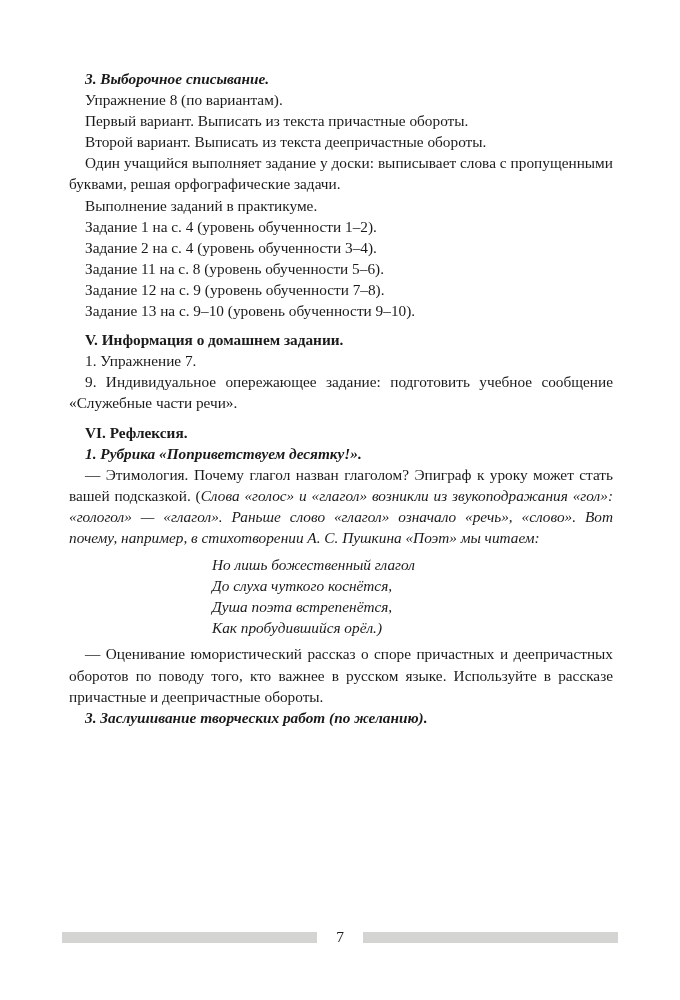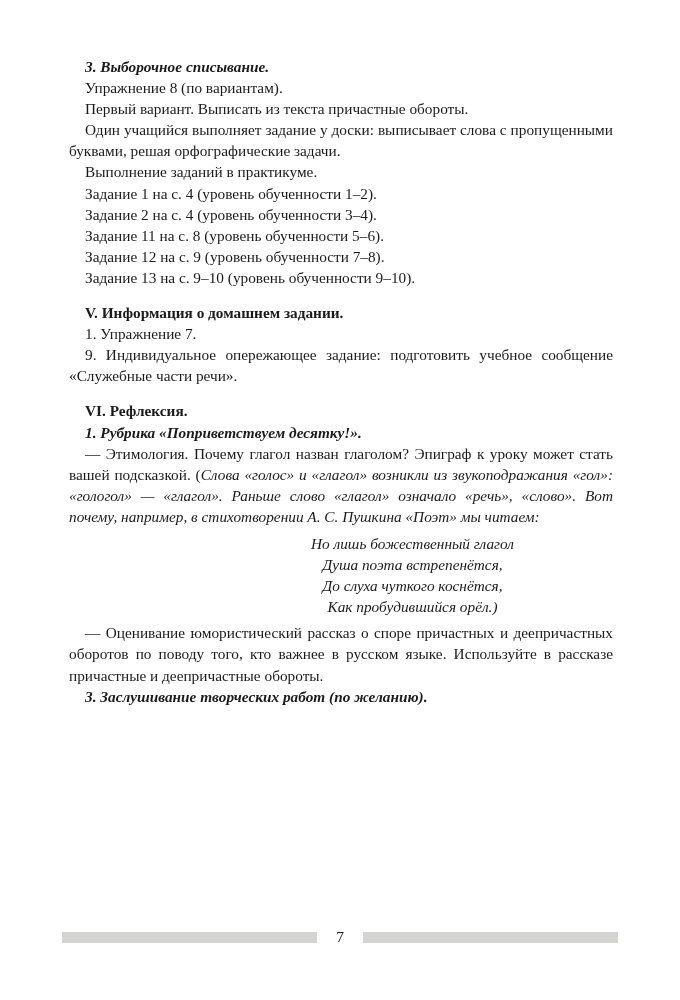--- a/index.html
+++ b/index.html
@@ -14,21 +14,21 @@
     height: 1000px;
     margin: 0 auto;
     background: #ffffff;
     overflow: hidden;
     font-family: "Liberation Serif", "DejaVu Serif", serif;
     color: #1a1a1a;
   }
   .content {
     position: absolute;
     left: 69px;
-    top: 56px;
+    top: 68px;
     width: 544px;
   }
   .para {
     font-size: 15.3px;
     line-height: 21.1px;
     margin: 0;
     text-align: justify;
     text-justify: inter-word;
     text-indent: 16px;
     hyphens: manual;
@@ -38,33 +38,33 @@
     font-style: normal;
   }
   .heading-bolditalic {
     font-weight: bold;
     font-style: italic;
   }
   .italic {
     font-style: italic;
   }
   .gap-before {
-    margin-top: 14px;
+    margin-top: 8px;
   }
 
   
   .poem {
     margin: 6px 0 5px 0;
     padding-left: 143px;
   }
   .poem .verse {
     font-style: italic;
     font-size: 15.3px;
     line-height: 21.1px;
-    text-align: center;
+    text-align: left;
     white-space: pre;
   }
 
   
   .footer {
     position: absolute;
     left: 0;
     top: 924px;
     width: 680px;
     height: 26px;
@@ -92,20 +92,21 @@
 </head>
 <body>
 
 <div class="page">
 
   <div class="content">
 
     <p class="para heading-bolditalic">3. Выборочное списывание.</p>
     <p class="para">Упражнение 8 (по вариантам).</p>
     <p class="para">Первый вариант. Выписать из текста причастные обороты.</p>
+    <p class="para">Второй вариант. Выписать из текста деепричастные обороты.</p>
     <p class="para">Один учащийся выполняет задание у доски: выписывает слова с пропущенными буквами, решая орфографические задачи.</p>
 
     <p class="para">Выполнение заданий в практикуме.</p>
     <p class="para">Задание 1 на с. 4 (уровень обученности 1–2).</p>
     <p class="para">Задание 2 на с. 4 (уровень обученности 3–4).</p>
     <p class="para">Задание 11 на с. 8 (уровень обученности 5–6).</p>
     <p class="para">Задание 12 на с. 9 (уровень обученности 7–8).</p>
     <p class="para">Задание 13 на с. 9–10 (уровень обученности 9–10).</p>
 
     <p class="para heading-bold gap-before">V. Информация о домашнем задании.</p>
@@ -113,22 +114,22 @@
     <p class="para">9. Индивидуальное опережающее задание: подготовить учебное сообщение «Служебные части речи».</p>
 
     <p class="para heading-bold gap-before">VI. Рефлексия.</p>
 
     <p class="para heading-bolditalic">1. Рубрика «Поприветствуем десятку!».</p>
 
     <p class="para"><span>—  Этимология. Почему глагол назван глаголом? Эпиграф к уроку может стать вашей подсказкой. (</span><span class="italic">Слова «голос» и «глагол» возникли из звукоподражания «гол»: «гологол» — «глагол». Раньше слово «глагол» означало «речь», «слово». Вот почему, например, в стихотворении А. С. Пушкина «Поэт» мы читаем:</span></p>
 
     <div class="poem">
       <div class="verse">Но лишь божественный глагол</div>
+      <div class="verse">До слуха чуткого коснётся,</div>
       <div class="verse">Душа поэта встрепенётся,</div>
-      <div class="verse">До слуха чуткого коснётся,</div>
       <div class="verse">Как пробудившийся орёл.)</div>
     </div>
 
     <p class="para">—  Оценивание юмористический рассказ о споре причастных и деепричастных оборотов по поводу того, кто важнее в русском языке. Используйте в рассказе причастные и деепричастные обороты.</p>
 
     <p class="para heading-bolditalic">3. Заслушивание творческих работ (по желанию).</p>
 
   </div>
 
   <div class="footer">

